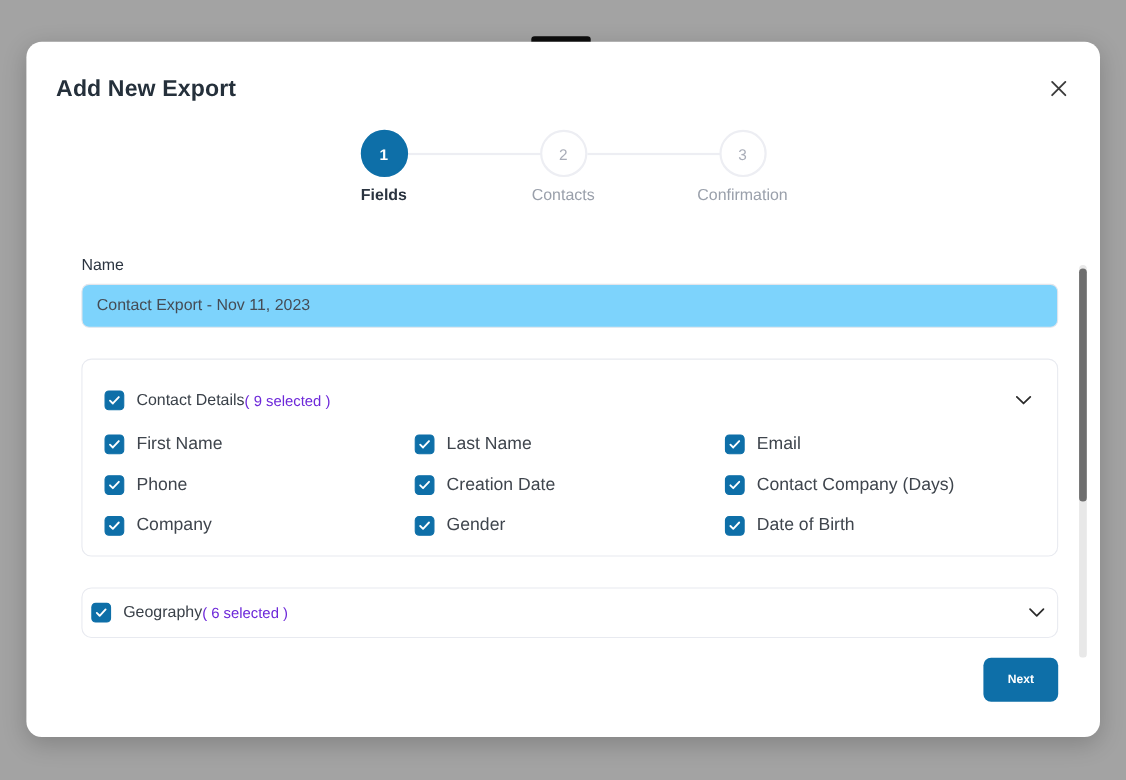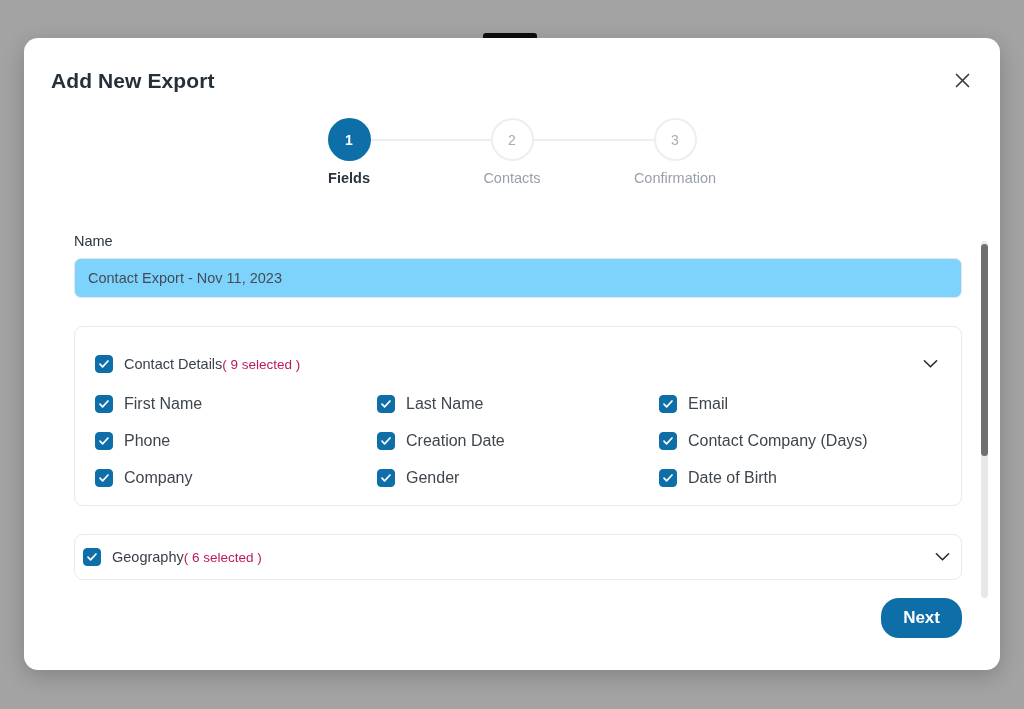--- a/index.html
+++ b/index.html
@@ -166,21 +166,21 @@
     display: flex;
     align-items: center;
     position: relative;
   }
   .group-title {
     font-size: 14.5px;
     color: #3a4149;
     margin-left: 11px;
   }
   .group-count {
-    color: #be185d;
+    color: #6d28d9;
     font-size: 13.5px;
   }
   .chevron {
     position: absolute;
     right: 0; top: 50%;
     transform: translateY(-50%);
     cursor: pointer;
     display: flex;
     width: 22px; height: 22px;
     align-items: center; justify-content: center;
@@ -228,24 +228,24 @@
     left: 0; right: 0;
     bottom: 0;
     height: 72px;
   }
   .next-btn {
     position: absolute;
     right: 38px; top: 0;
     background: #0e6fa8;
     color: #ffffff;
     border: none;
-    border-radius: 18px;
+    border-radius: 7px;
     padding: 0 22px;
     height: 40px;
-    font-size: 17px;
+    font-size: 11px;
     font-weight: 600;
     font-family: "Liberation Sans", sans-serif;
     cursor: pointer;
   }
 </style>
 </head>
 <body>
 
 <div id="screen">
 

